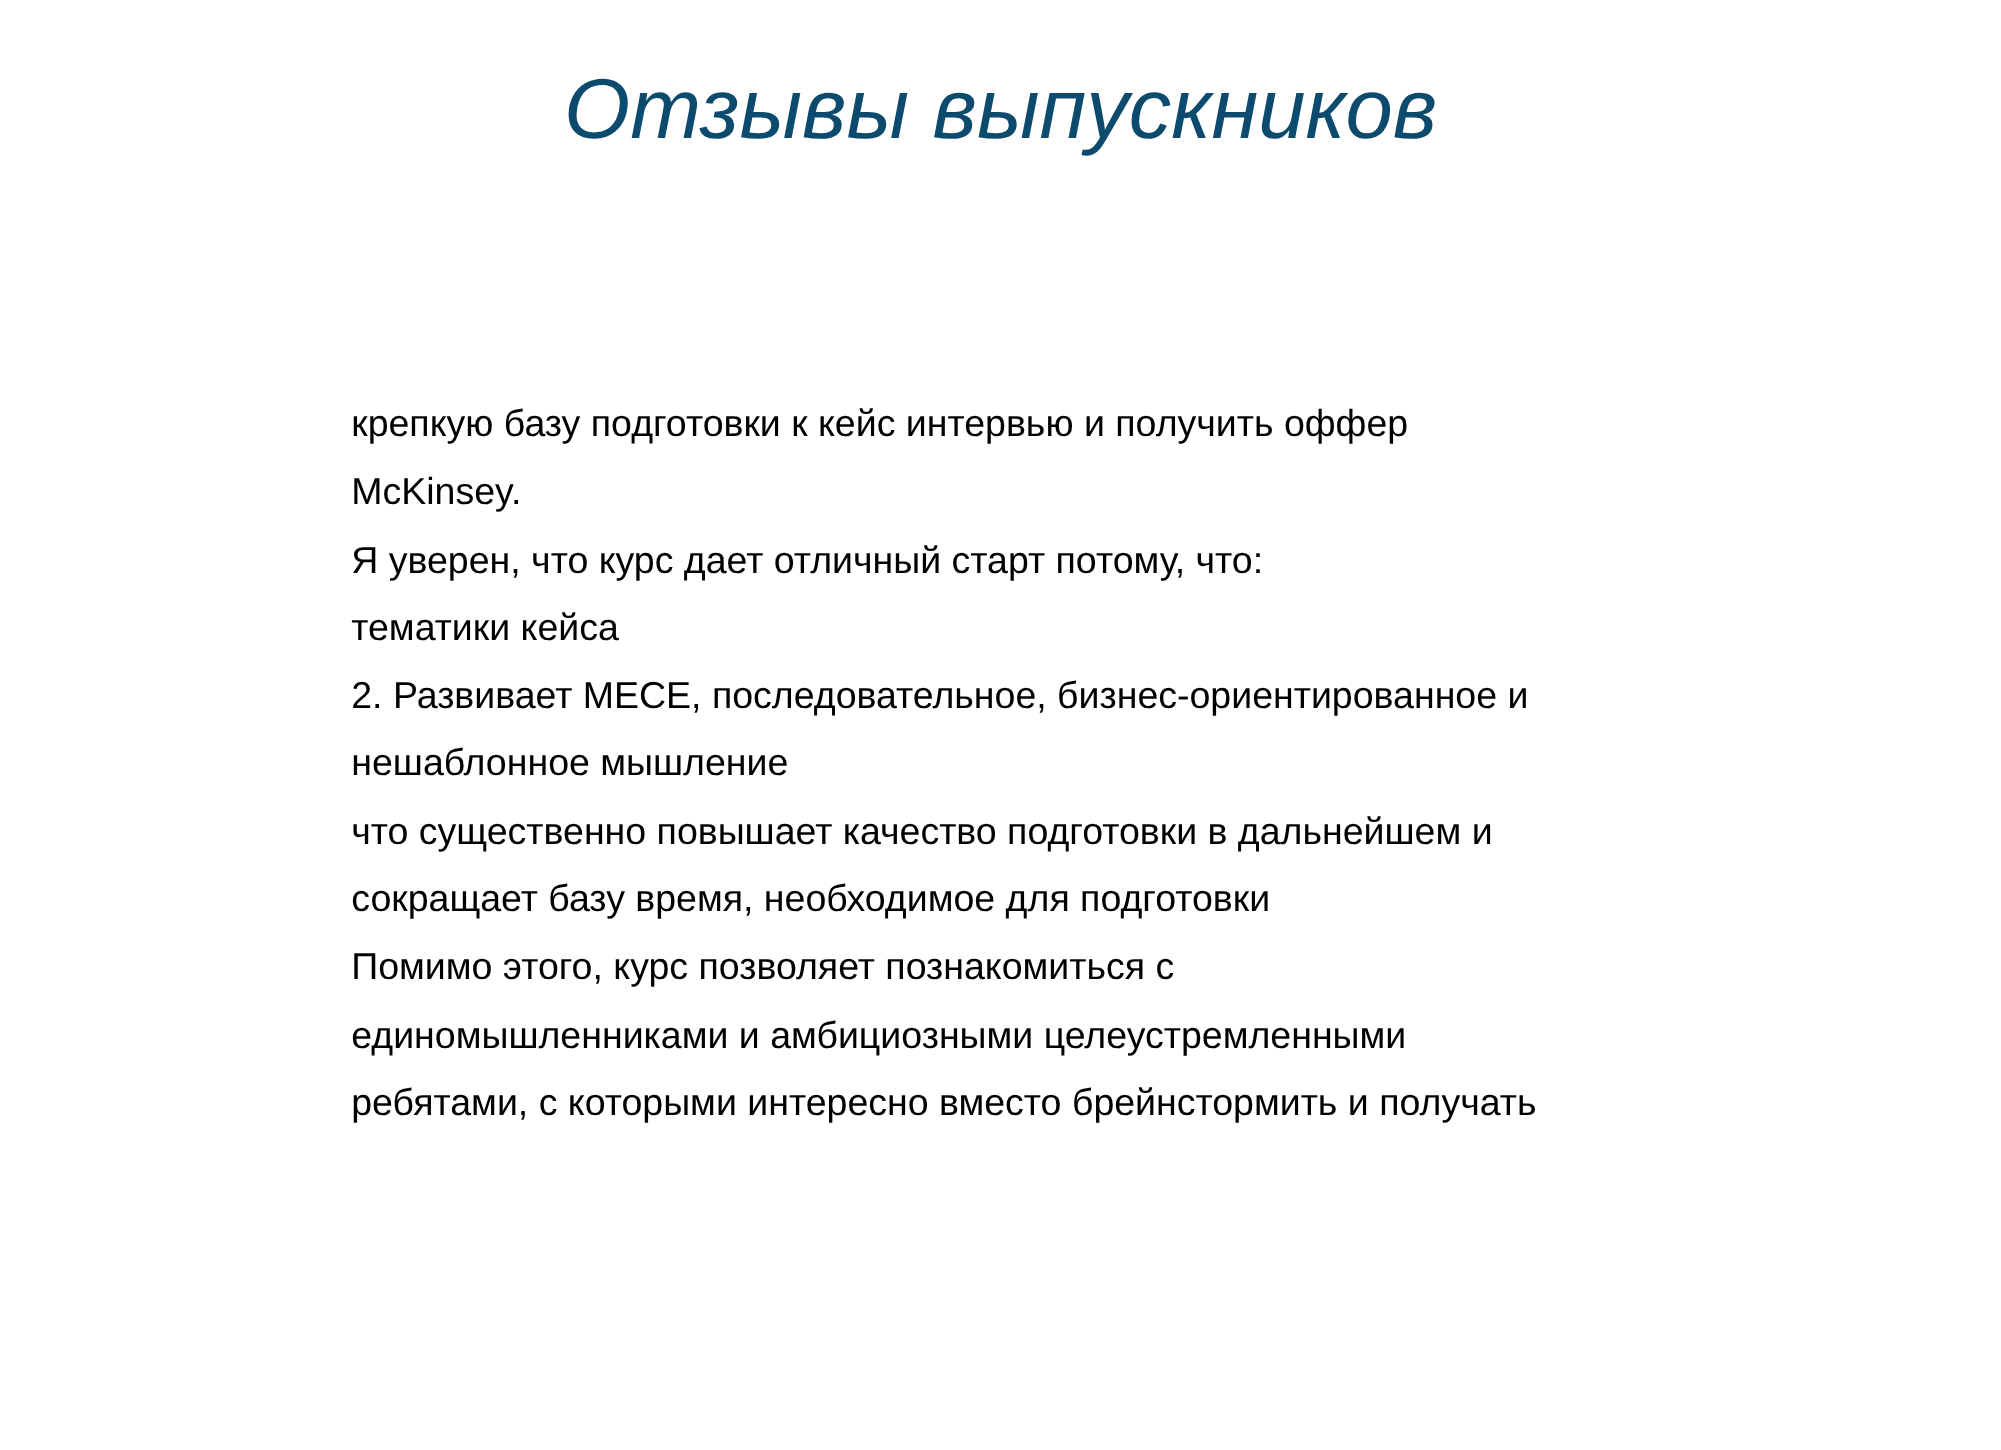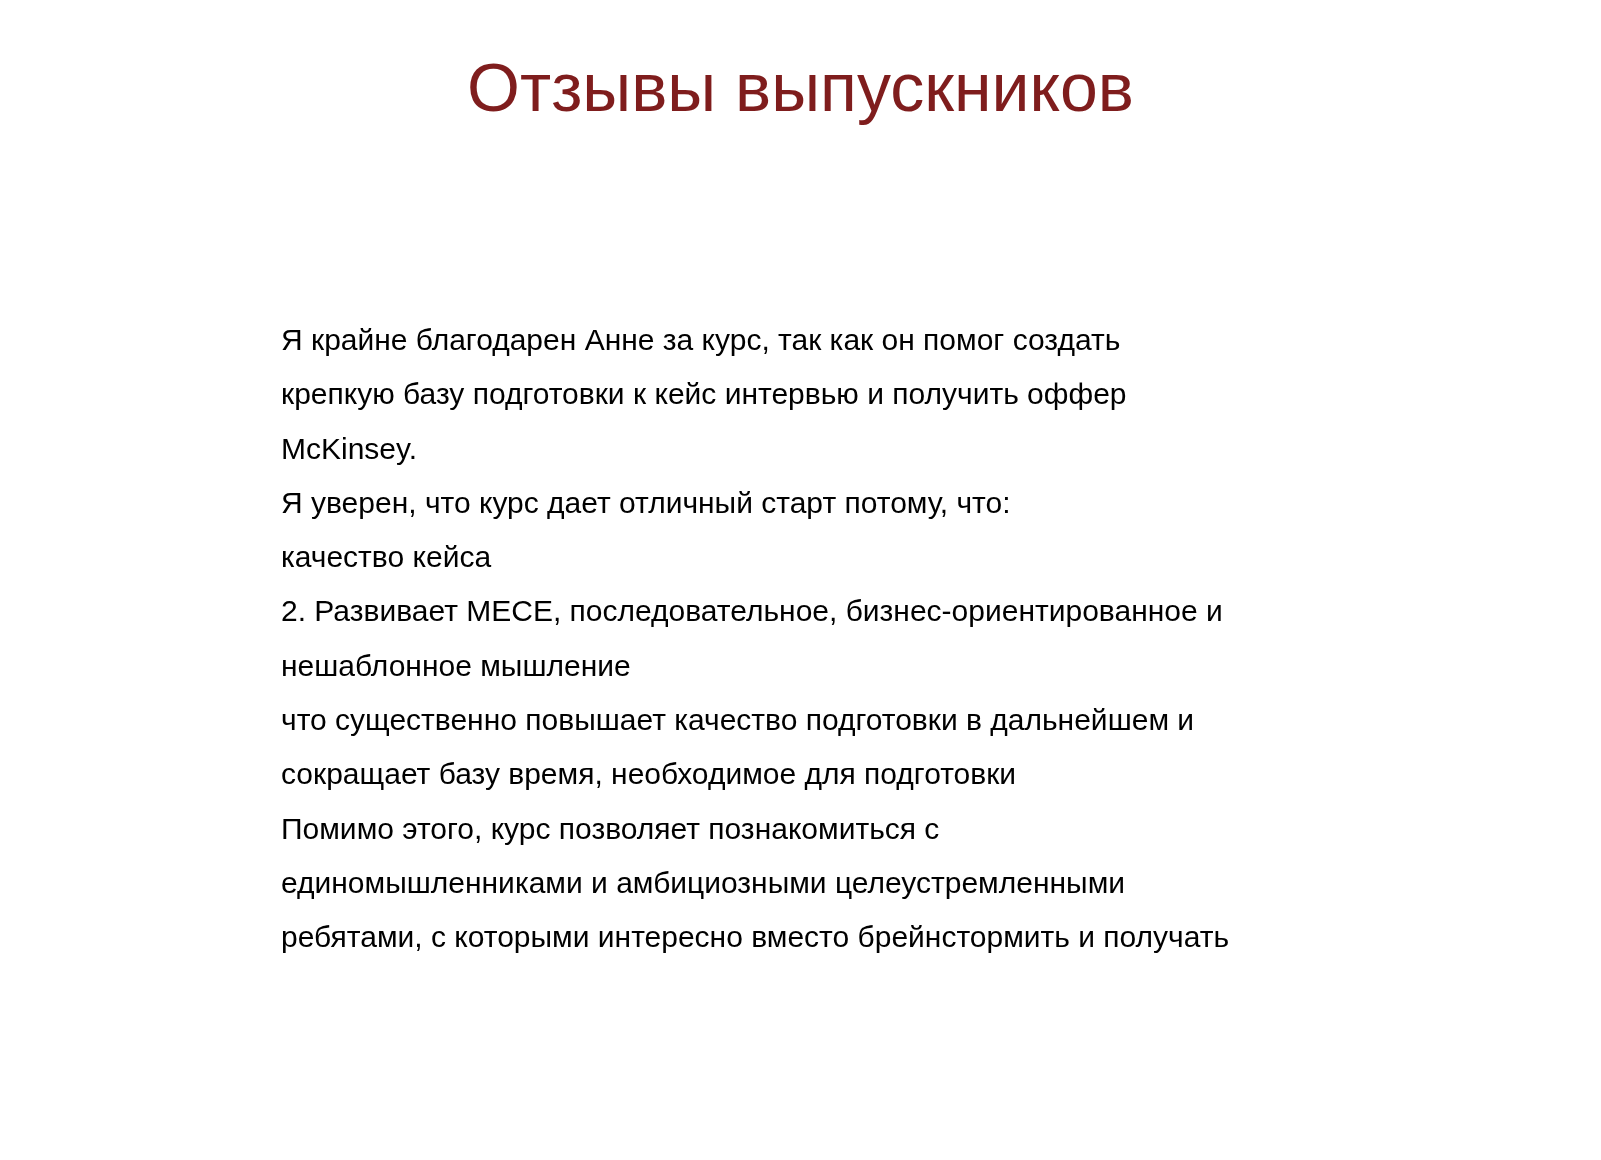--- a/index.html
+++ b/index.html
@@ -24,21 +24,22 @@
       position: absolute;
       left: 0;
       top: 44px;
       width: 1601px;
       text-align: center;
       font-size: 68px;
       font-weight: 400;
       line-height: 86px;
       margin: 0;
       letter-spacing: 0px;
-      color: #7f1d1d;
+      color: #0c4a6e;
+      font-style: italic;
     }
     .review {
       position: absolute;
       left: 281px;
       top: 313px;
       width: 1080px;
       font-size: 30px;
       line-height: 54.3px;
       color: #000;
     }
@@ -48,25 +49,24 @@
       margin: 0;
     }
   </style>
 </head>
 <body>
 
 <div class="page">
   <h1 class="section-title">Отзывы выпускников</h1>
 
   <div class="review">
-    <span class="review-line">Я крайне благодарен Анне за курс, так как он помог создать</span>
     <span class="review-line">крепкую базу подготовки к кейс интервью и получить оффер</span>
     <span class="review-line">McKinsey.</span>
     <span class="review-line">Я уверен, что курс дает отличный старт потому, что:</span>
-    <span class="review-line">качество кейса</span>
+    <span class="review-line">тематики кейса</span>
     <span class="review-line">2. Развивает MECE, последовательное, бизнес-ориентированное и</span>
     <span class="review-line">нешаблонное мышление</span>
     <span class="review-line">что существенно повышает качество подготовки в дальнейшем и</span>
     <span class="review-line">сокращает базу время, необходимое для подготовки</span>
     <span class="review-line">Помимо этого, курс позволяет познакомиться с</span>
     <span class="review-line">единомышленниками и амбициозными целеустремленными</span>
     <span class="review-line">ребятами, с которыми интересно вместо брейнстормить и получать</span>
   </div>
 </div>
 

